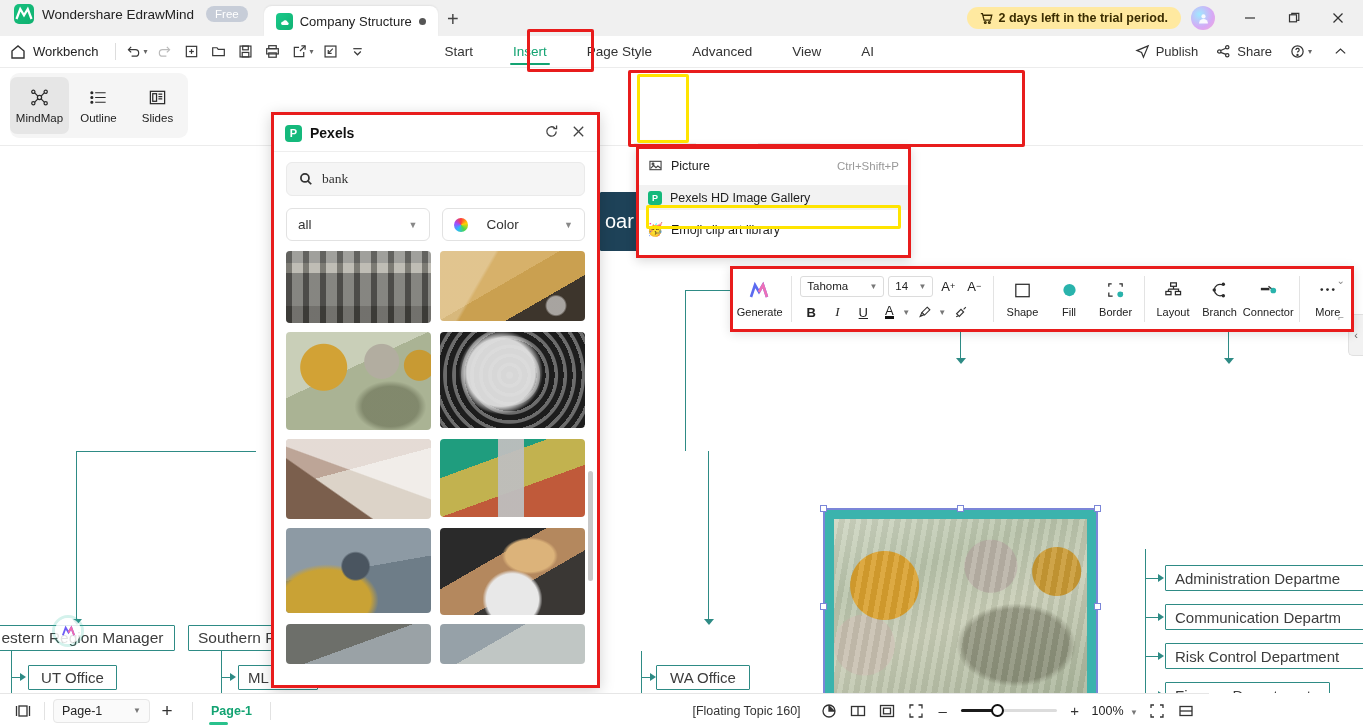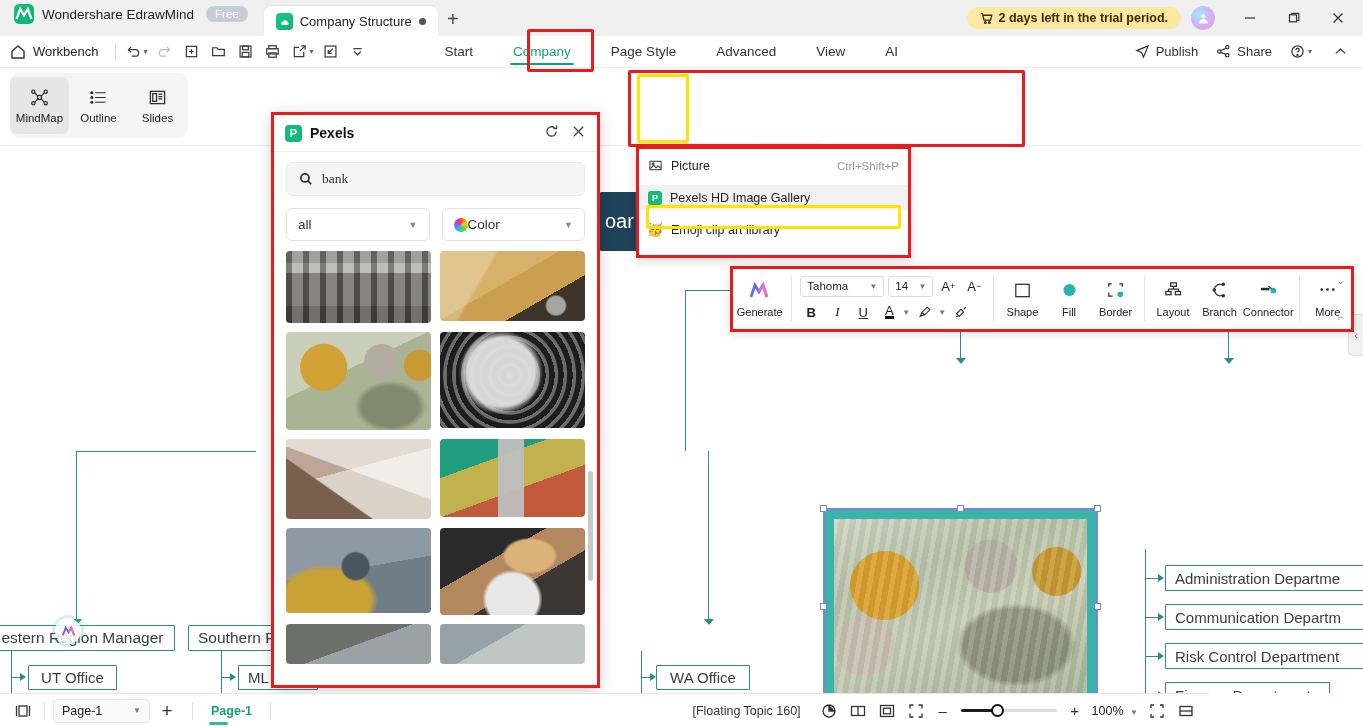--- a/index.html
+++ b/index.html
@@ -219,21 +219,21 @@
   .px-head-actions svg{width:15px;height:15px;fill:none;stroke:#444;stroke-width:1.4;}
   .px-search{
     margin:10px 12px 0 12px;height:34px;background:#f5f5f5;border:1px solid #eaeaea;border-radius:6px;
     display:flex;align-items:center;gap:9px;padding:0 12px;
   }
   .px-search svg{width:14px;height:14px;fill:none;stroke:#333;stroke-width:2;}
   .px-search-val{font-size:13.5px;color:#333;font-family:Liberation Serif, serif;}
   .px-filters{display:flex;gap:12px;margin:12px 12px 0 12px;}
   .px-sel{
     flex:1;height:33px;border:1px solid #e2e2e2;border-radius:6px;background:#fff;
-    display:flex;align-items:center;padding:0 11px;gap:0;font-size:13.5px;color:#333;
+    display:flex;align-items:center;padding:0 11px;gap:19px;font-size:13.5px;color:#333;
   }
   .px-sel .chev{margin-left:auto;font-size:9px;color:#888;}
   .color-dot{
     width:14px;height:14px;border-radius:50%;
     background:conic-gradient(#ff3b3b,#ffd000,#4bd94b,#2ab8ff,#a14bff,#ff3b3b);
   }
   .px-grid{
     flex:1;overflow:hidden;padding:10px 12px 0 12px;position:relative;
     display:grid;grid-template-columns:1fr 1fr;gap:9px;align-content:start;
   }
@@ -487,21 +487,21 @@
     </div>
     <div class="qicon">
       <svg viewBox="0 0 16 16">
           <path d="M3.5 5h9"></path>
           <path d="M4.5 8l3.5 3.5L11.5 8"></path>
         </svg>
     </div>
 
     <div class="ribbon-tabs">
       <div class="rtab">Start</div>
-      <div class="rtab active">Company</div>
+      <div class="rtab active">Insert</div>
       <div class="rtab">Page Style</div>
       <div class="rtab">Advanced</div>
       <div class="rtab">View</div>
       <div class="rtab">AI</div>
     </div>
 
     <div class="menu-right">
       <div class="mr-item">
         <svg viewBox="0 0 16 16">
             <path d="M14 2L2 7l5 2 2 5z"></path>

